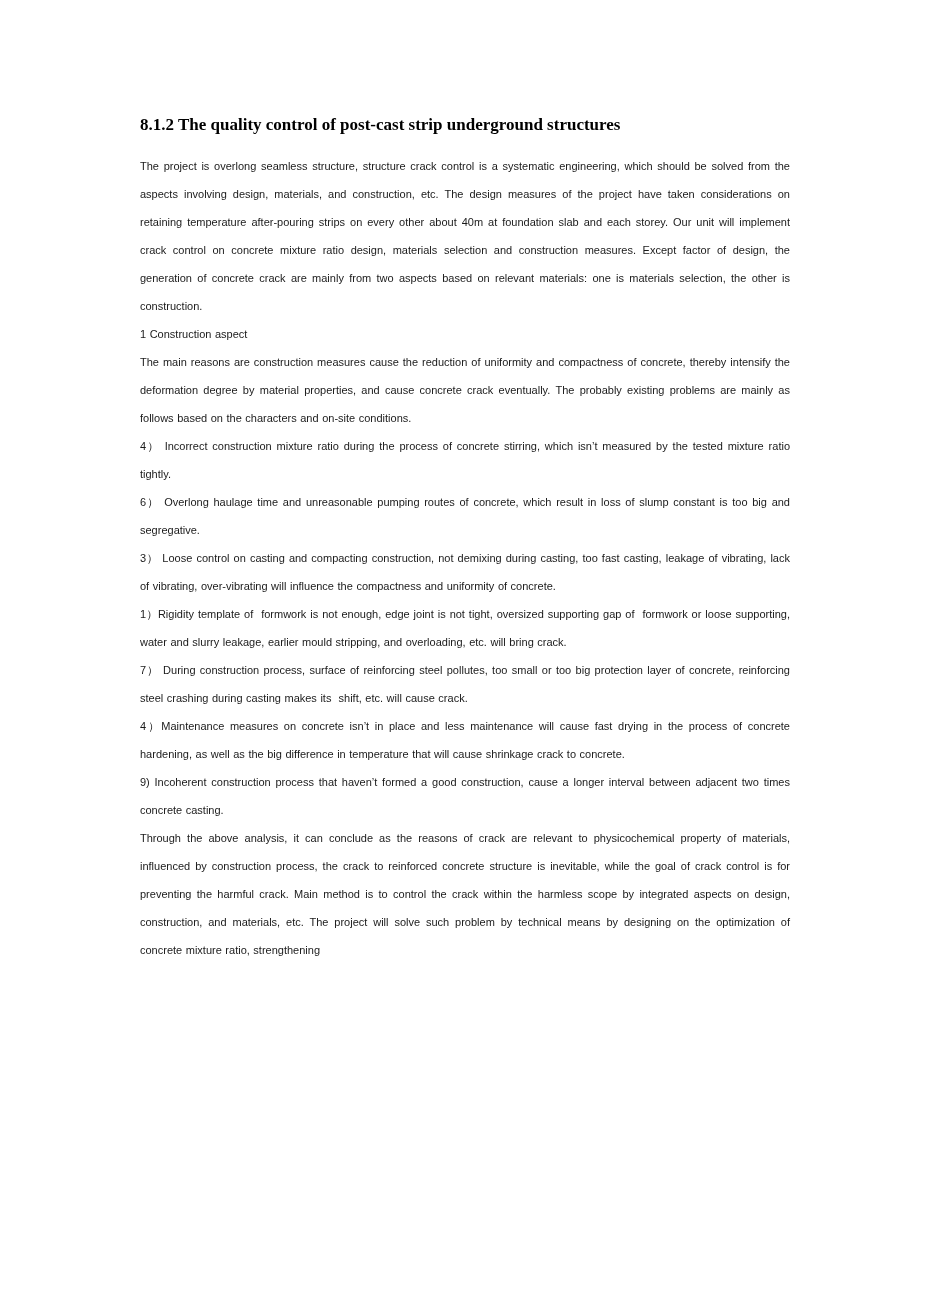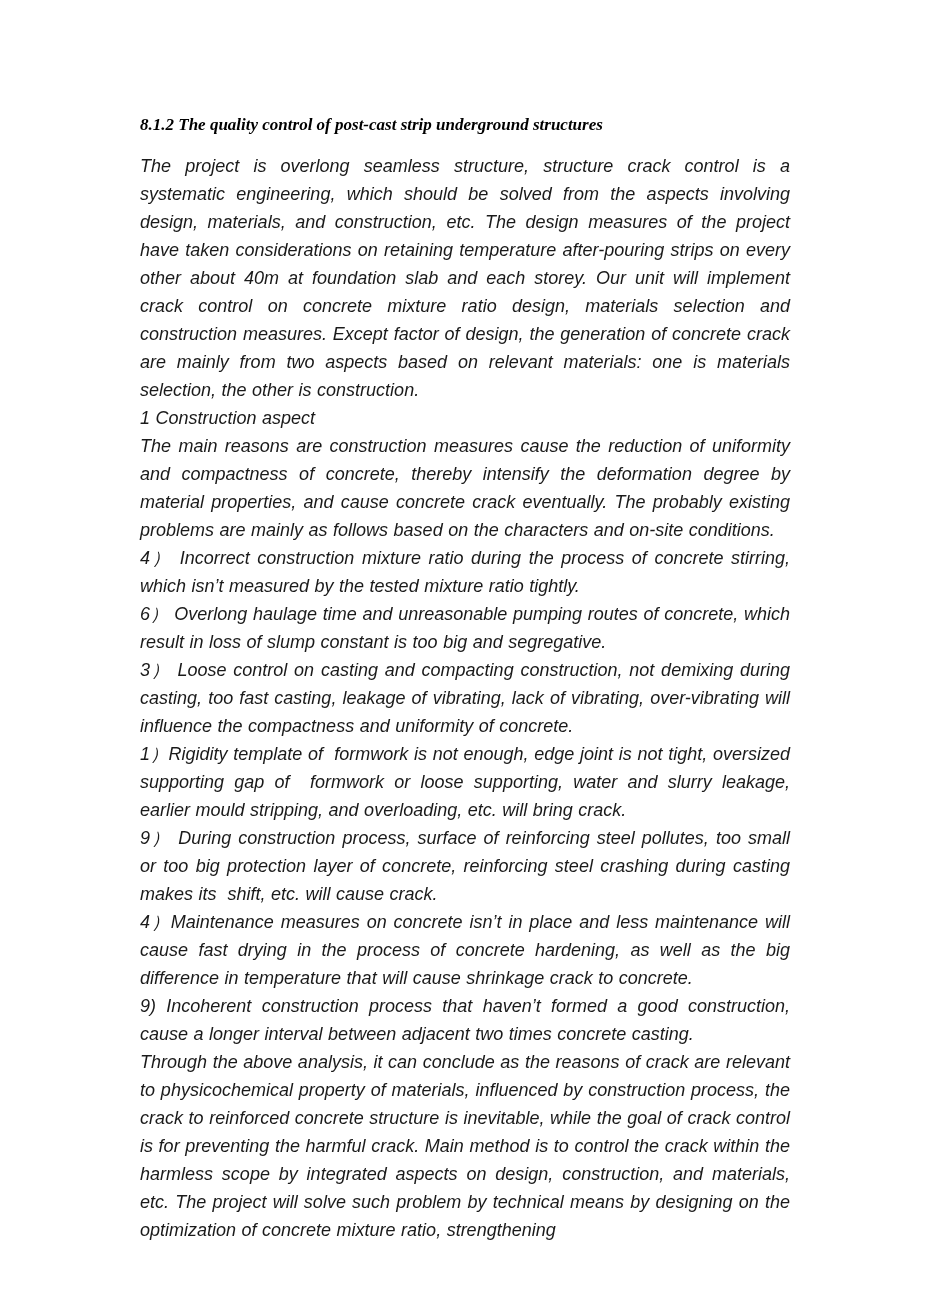--- a/index.html
+++ b/index.html
@@ -12,50 +12,49 @@
     height: 1309px;
     overflow: hidden;
   }
   .page {
     box-sizing: border-box;
     width: 926px;
     height: 1309px;
     padding: 114px 136px 0 140px;
     background: #ffffff;
     color: #1a1a1a;
-    font-style: italic;
   }
   .doc-heading {
     font-family: "Liberation Serif", "DejaVu Serif", serif;
     font-size: 17px;
     font-weight: bold;
     line-height: 22px;
     margin: 0 0 16px 0;
     color: #000000;
   }
   .doc-paragraph {
     font-family: "Liberation Sans", "DejaVu Sans", sans-serif;
-    font-size: 18px;
+    font-size: 11px;
     line-height: 28px;
     margin: 0;
     text-align: justify;
     white-space: pre-wrap;
     word-spacing: 0.5px;
   }
 </style>
 </head>
 <body>
 
 <div class="page">
   <h1 class="doc-heading">8.1.2 The quality control of post-cast strip underground structures</h1>
 
   <p class="doc-paragraph">The project is overlong seamless structure, structure crack control is a systematic engineering, which should be solved from the aspects involving design, materials, and construction, etc. The design measures of the project have taken considerations on retaining temperature after-pouring strips on every other about 40m at foundation slab and each storey. Our unit will implement crack control on concrete mixture ratio design, materials selection and construction measures. Except factor of design, the generation of concrete crack are mainly from two aspects based on relevant materials: one is materials selection, the other is construction.</p>
   <p class="doc-paragraph">1 Construction aspect</p>
   <p class="doc-paragraph">The main reasons are construction measures cause the reduction of uniformity and compactness of concrete, thereby intensify the deformation degree by material properties, and cause concrete crack eventually. The probably existing problems are mainly as follows based on the characters and on-site conditions.</p>
   <p class="doc-paragraph">4） Incorrect construction mixture ratio during the process of concrete stirring, which isn’t measured by the tested mixture ratio tightly.</p>
   <p class="doc-paragraph">6） Overlong haulage time and unreasonable pumping routes of concrete, which result in loss of slump constant is too big and segregative.</p>
   <p class="doc-paragraph">3） Loose control on casting and compacting construction, not demixing during casting, too fast casting, leakage of vibrating, lack of vibrating, over-vibrating will influence the compactness and uniformity of concrete.</p>
   <p class="doc-paragraph">1）Rigidity template of  formwork is not enough, edge joint is not tight, oversized supporting gap of  formwork or loose supporting, water and slurry leakage, earlier mould stripping, and overloading, etc. will bring crack.</p>
-  <p class="doc-paragraph">9） During construction process, surface of reinforcing steel pollutes, too small or too big protection layer of concrete, reinforcing steel crashing during casting makes its  shift, etc. will cause crack.</p>
+  <p class="doc-paragraph">7） During construction process, surface of reinforcing steel pollutes, too small or too big protection layer of concrete, reinforcing steel crashing during casting makes its  shift, etc. will cause crack.</p>
   <p class="doc-paragraph">4）Maintenance measures on concrete isn’t in place and less maintenance will cause fast drying in the process of concrete hardening, as well as the big difference in temperature that will cause shrinkage crack to concrete.</p>
   <p class="doc-paragraph">9) Incoherent construction process that haven’t formed a good construction, cause a longer interval between adjacent two times concrete casting.</p>
   <p class="doc-paragraph">Through the above analysis, it can conclude as the reasons of crack are relevant to physicochemical property of materials, influenced by construction process, the crack to reinforced concrete structure is inevitable, while the goal of crack control is for preventing the harmful crack. Main method is to control the crack within the harmless scope by integrated aspects on design, construction, and materials, etc. The project will solve such problem by technical means by designing on the optimization of concrete mixture ratio, strengthening</p>
 </div>
 
 </body></html>

